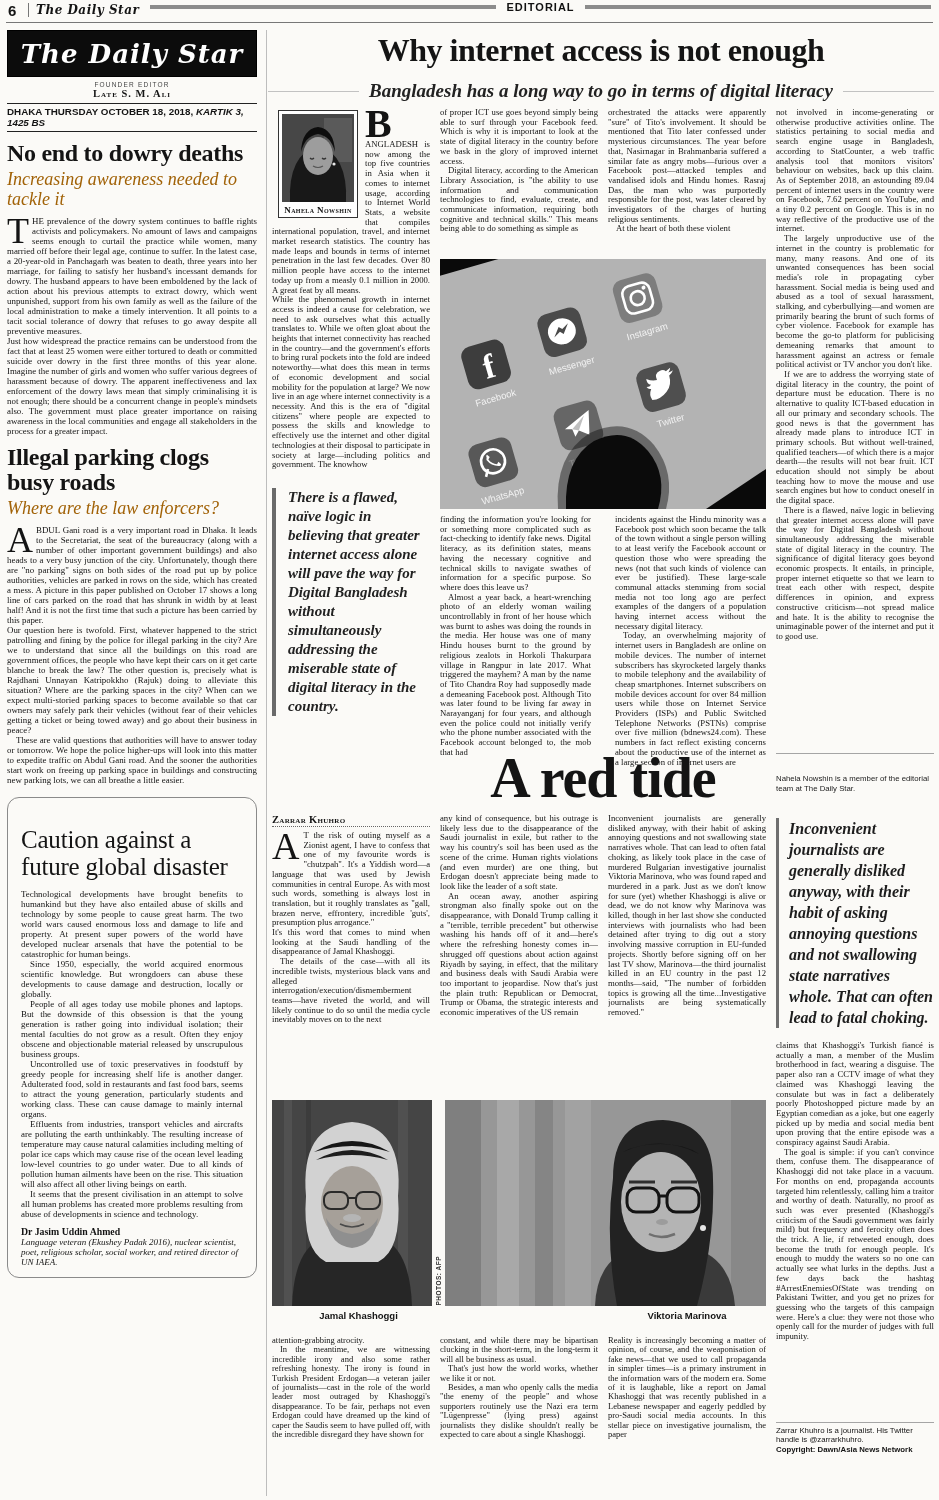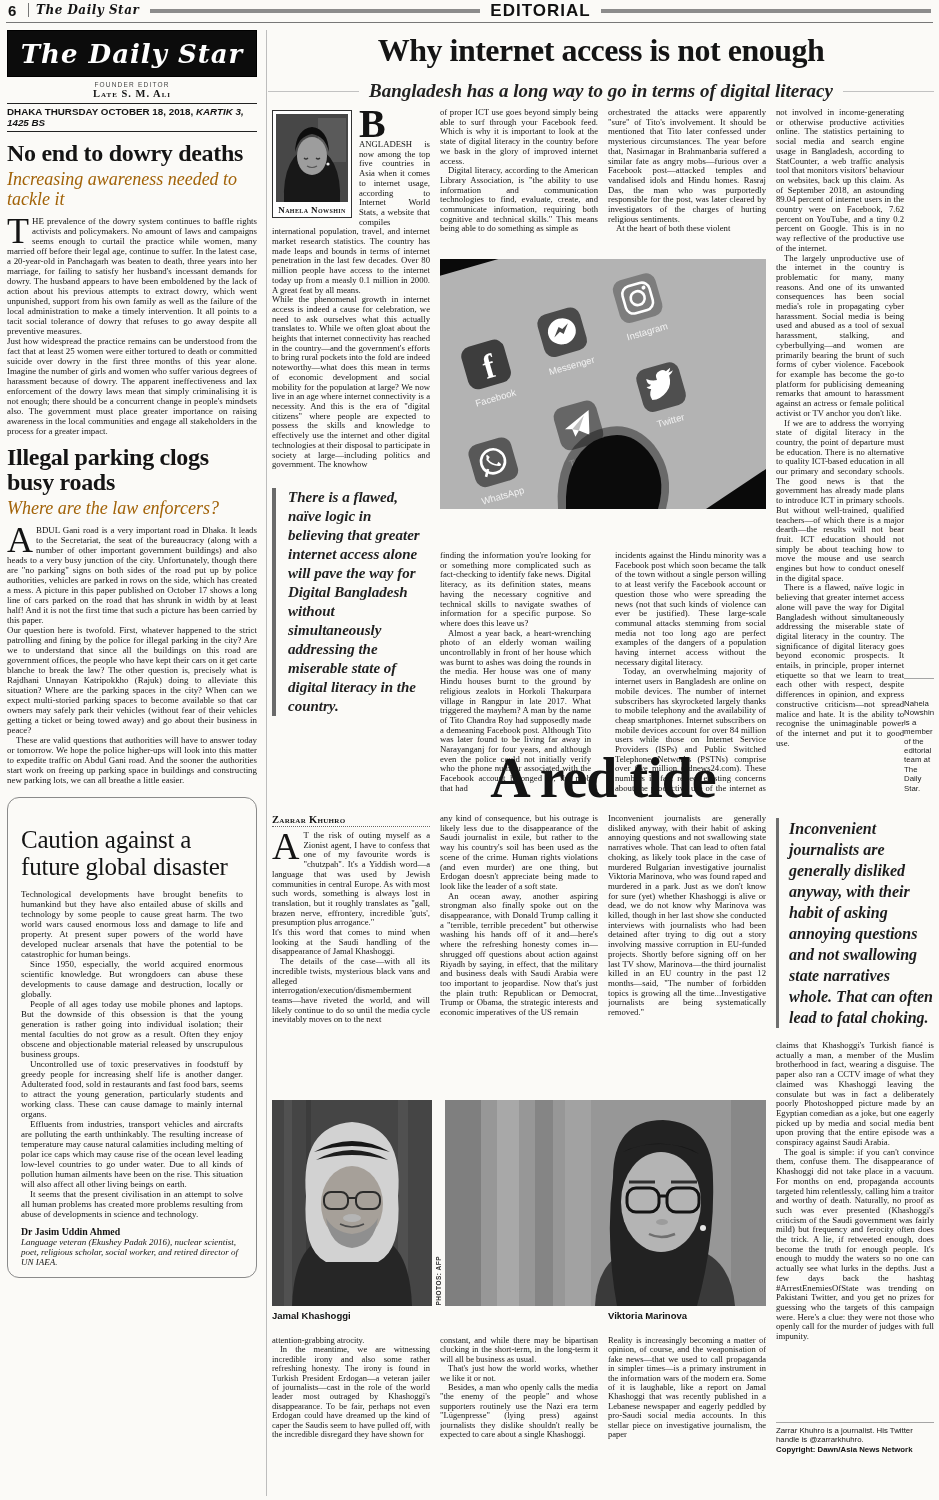--- a/index.html
+++ b/index.html
@@ -10,21 +10,21 @@
     background:#fbfaf7; color:#141414; overflow:hidden;
     font-family:"Liberation Serif", serif;
   }
   
   .topbar { position:absolute; top:0; left:0; width:100%; height:26px; }
   .pagenum { position:absolute; left:8px; top:2px; font-family:"Liberation Sans",sans-serif; font-weight:bold; font-size:15px; }
   .pn-sep { position:absolute; left:28px; top:3px; height:14px; border-left:1px solid #777; }
   .paper-small { position:absolute; left:36px; top:3px; font-family:"DejaVu Serif",serif; font-weight:bold; font-style:italic; font-size:12px; letter-spacing:.5px; }
   .section-head { position:absolute; left:150px; right:8px; top:1px; display:flex; align-items:center; gap:10px; }
   .section-head::before, .section-head::after { content:""; flex:1; height:4px; background:#8c8c8c; }
-  .section-title { font-family:"Liberation Sans",sans-serif; font-weight:bold; font-size:17px; letter-spacing:1px; color:#111; }
+  .section-title { font-family:"Liberation Sans",sans-serif; font-weight:bold; font-size:11px; letter-spacing:1px; color:#111; }
   .topbar-rule { position:absolute; left:6px; right:6px; top:22px; border-top:1px solid #777; }
   
   .leftcol { position:absolute; left:7px; top:30px; width:260px; height:1466px; padding-right:9px; border-right:1px solid #bdbdbd; }
   .mast { background:#0c0c0c; border:1px solid #000; height:47px; display:flex; align-items:center; justify-content:center; }
   .mast-text { color:#fff; font-family:"DejaVu Serif",serif; font-weight:bold; font-style:italic; font-size:26px; letter-spacing:1px; }
   .founder { text-align:center; padding:4px 0 2px; }
   .founder-label { font-family:"Liberation Sans",sans-serif; font-size:6.5px; letter-spacing:1.2px; color:#444; }
   .founder-name { font-size:10.5px; font-weight:bold; font-variant:small-caps; letter-spacing:1px; }
   .dateline { border-top:1px solid #222; border-bottom:1px solid #222; padding:2px 0 3px; margin-top:2px;
     font-family:"Liberation Sans",sans-serif; font-weight:bold; font-size:9.8px; }
@@ -41,51 +41,51 @@
   
   .main-head { position:absolute; left:268px; top:27px; width:666px; text-align:center;
     font-size:32px; font-weight:bold; letter-spacing:-.5px; line-height:46px; }
   .main-sub { position:absolute; left:268px; top:80px; width:666px; display:flex; align-items:center; gap:10px;justify-content:center; }
   .main-sub::before, .main-sub::after { content:""; flex:1; border-top:1px solid #c2c2c2; }
   .main-sub-text { font-size:19px; font-style:italic; font-weight:bold; color:#222; }
   .main-body { position:absolute; left:272px; top:108px; width:662px; height:685px; display:flex; gap:10px; }
   .mtext p { font-size:8.7px; line-height:9.7px; text-align:justify; }
   .mtext p + p { text-indent:8px; }
   .mcol { width:158px; overflow:hidden; }
-  .author-box { float:left; width:80px; border:1px solid #333; background:#fff; padding:3px 3px 2px; margin:2px 7px 3px 0; }
+  .author-box { float:left; width:80px; border:1px solid #333; background:#fff; padding:3px 3px 2px; margin:2px 7px 3px 6px; }
   .author-name { text-align:center; font-variant:small-caps; font-weight:bold; font-size:9px; line-height:10px; letter-spacing:.4px; padding-top:3px; }
   .mdc { float:left; font-size:40px; line-height:32px; font-weight:bold; padding-right:3px; }
   .pq1 { border-left:4px solid #6a6a6a; padding-left:12px; margin-top:18px;
     font-size:15px; line-height:19px; font-style:italic; font-weight:bold; color:#222; }
   .m-mid { width:326px; display:flex; flex-direction:column; }
   .m-mid-top { display:flex; gap:10px; height:148px; overflow:hidden; }
   .m-mid-top > div, .m-mid-bot > div { width:158px; overflow:hidden; }
   .phone-photo { width:326px; height:250px; margin:3px 0 6px; }
-  .m-mid-bot { display:flex; gap:24px; flex:1; overflow:hidden;margin-top:36px; }
-  .mcol4 { width:158px; display:flex; flex-direction:row; overflow:hidden; }
+  .m-mid-bot { display:flex; gap:24px; flex:1; overflow:hidden; }
+  .mcol4 { width:158px; display:flex; flex-direction:column; overflow:hidden; }
   .bio { margin-top:auto; border-top:1px solid #a5a5a5; padding-top:20px;
     font-family:"Liberation Sans",sans-serif; font-size:7.8px; line-height:9.4px; color:#222; }
   
   .rt { position:absolute; left:272px; top:749px; width:662px; height:707px; }
   .rt-head { text-align:center; font-size:56px; font-weight:bold; line-height:58px; letter-spacing:-1px; margin-bottom:7px; }
   .rt-body { display:flex; gap:10px; height:640px; }
   .rt-left { width:494px; display:flex; flex-direction:column; }
   .rt-toprow { display:flex; gap:10px; height:282px; overflow:hidden; }
   .rt-toprow > div { width:158px; overflow:hidden; }
   .rt-byline { font-variant:small-caps; font-weight:bold; font-size:10.5px; letter-spacing:.3px;
     border-bottom:1px dotted #666; padding-bottom:1px; margin-bottom:4px; }
   .rtdc { float:left; font-size:38px; line-height:31px; padding-right:4px; }
   .rt-photorow { display:flex; height:206px; margin-top:4px; }
   .photo-k { width:160px; }
   .photo-credit { width:13px; display:flex; align-items:flex-end; justify-content:center; }
   .photo-credit span { writing-mode:vertical-rl; transform:rotate(180deg);
     font-family:"Liberation Sans",sans-serif; font-weight:bold; font-size:6.5px; color:#333; letter-spacing:.5px; }
   .photo-m { flex:1; }
   .rt-captions { display:flex; height:15px; align-items:center; margin-top:2px; }
-  .rt-cap { font-family:"Liberation Sans",sans-serif; font-weight:bold; font-size:9.5px; }
+  .rt-cap { font-family:"Liberation Sans",sans-serif; font-weight:bold; font-size:9.5px;text-align:center; }
   .cap1 { width:173px; }
   .cap2 { margin-left:auto; width:158px; }
   .rt-botrow { display:flex; gap:10px; flex:1; overflow:hidden; margin-top:13px; }
   .rt-botrow > div { width:158px; overflow:hidden; }
   .rt-botrow p { font-size:8.5px; line-height:9.4px; }
   .rt-col4 { width:158px; display:flex; flex-direction:column; overflow:hidden; }
   .pq2 { border-left:3px solid #6f6f6f; padding-left:10px; margin:4px 0 13px;
     font-size:16px; line-height:21px; font-style:italic; font-weight:bold; color:#1d1d1d; }
   .rt-bio { margin-top:auto; border-top:1px solid #a5a5a5; padding-top:3px;
     font-family:"Liberation Sans",sans-serif; font-size:7.8px; line-height:9.4px; }

